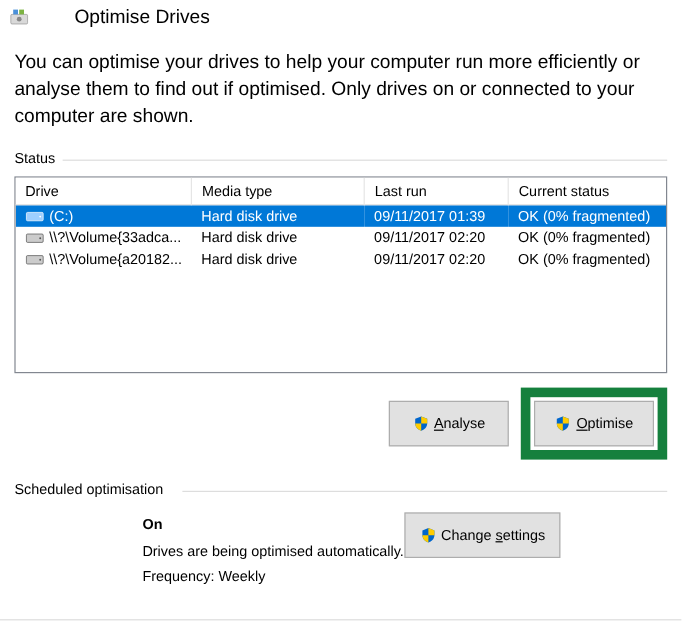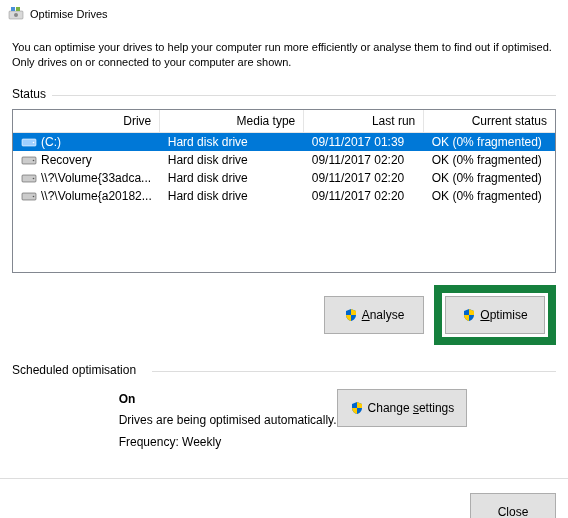--- a/index.html
+++ b/index.html
@@ -13,24 +13,24 @@
       overflow: hidden;
     }
     .window { padding: 0; }
     .title-bar {
       display: flex;
       align-items: center;
       padding: 6px 8px;
       gap: 6px;
     }
     .title-bar .icon svg { width: 16px; height: 16px; display: block; }
-    .title-text { font-size: 11px; }
+    .title-text { font-size: 16px; margin-left: 32px; }
     .content { padding: 4px 12px 0 12px; }
     .desc {
-      font-size: 11px;
+      font-size: 16px;
       color: #000;
       margin: 8px 0 16px 0;
       line-height: 1.4;
     }
     .section-label {
       font-size: 12px;
       margin-bottom: 2px;
       display: inline-block;
       background: #fff;
       padding-right: 6px;
@@ -51,21 +51,21 @@
       height: 164px;
       overflow: hidden;
       background: #fff;
     }
     table {
       width: 100%;
       border-collapse: collapse;
       font-size: 12px;
     }
     th {
-      text-align: right;
+      text-align: left;
       font-weight: normal;
       padding: 4px 8px;
       background: #fff;
       border-right: 1px solid #e5e5e5;
       border-bottom: 1px solid #e5e5e5;
       font-size: 12px;
     }
     th:last-child { border-right: none; }
     td {
       padding: 2px 8px;
@@ -191,36 +191,20 @@
             </tr>
             <tr>
               <td class="col-drive">
                 <span class="drive-cell">
                   <span class="drive-icon">
                     <svg viewBox="0 0 16 12">
                       <rect x="1" y="3" width="14" height="7" rx="1" fill="#ccc" stroke="#555" stroke-width="0.6"></rect>
                       <circle cx="12.5" cy="6.5" r="0.8" fill="#555"></circle>
                     </svg>
                   </span>
-                  <span>Recovery</span>
-                </span>
-              </td>
-              <td class="col-media">Hard disk drive</td>
-              <td class="col-last">09/11/2017 02:20</td>
-              <td>OK (0% fragmented)</td>
-            </tr>
-            <tr>
-              <td class="col-drive">
-                <span class="drive-cell">
-                  <span class="drive-icon">
-                    <svg viewBox="0 0 16 12">
-                      <rect x="1" y="3" width="14" height="7" rx="1" fill="#ccc" stroke="#555" stroke-width="0.6"></rect>
-                      <circle cx="12.5" cy="6.5" r="0.8" fill="#555"></circle>
-                    </svg>
-                  </span>
                   <span>\\?\Volume{33adca...</span>
                 </span>
               </td>
               <td class="col-media">Hard disk drive</td>
               <td class="col-last">09/11/2017 02:20</td>
               <td>OK (0% fragmented)</td>
             </tr>
             <tr>
               <td class="col-drive">
                 <span class="drive-cell">

